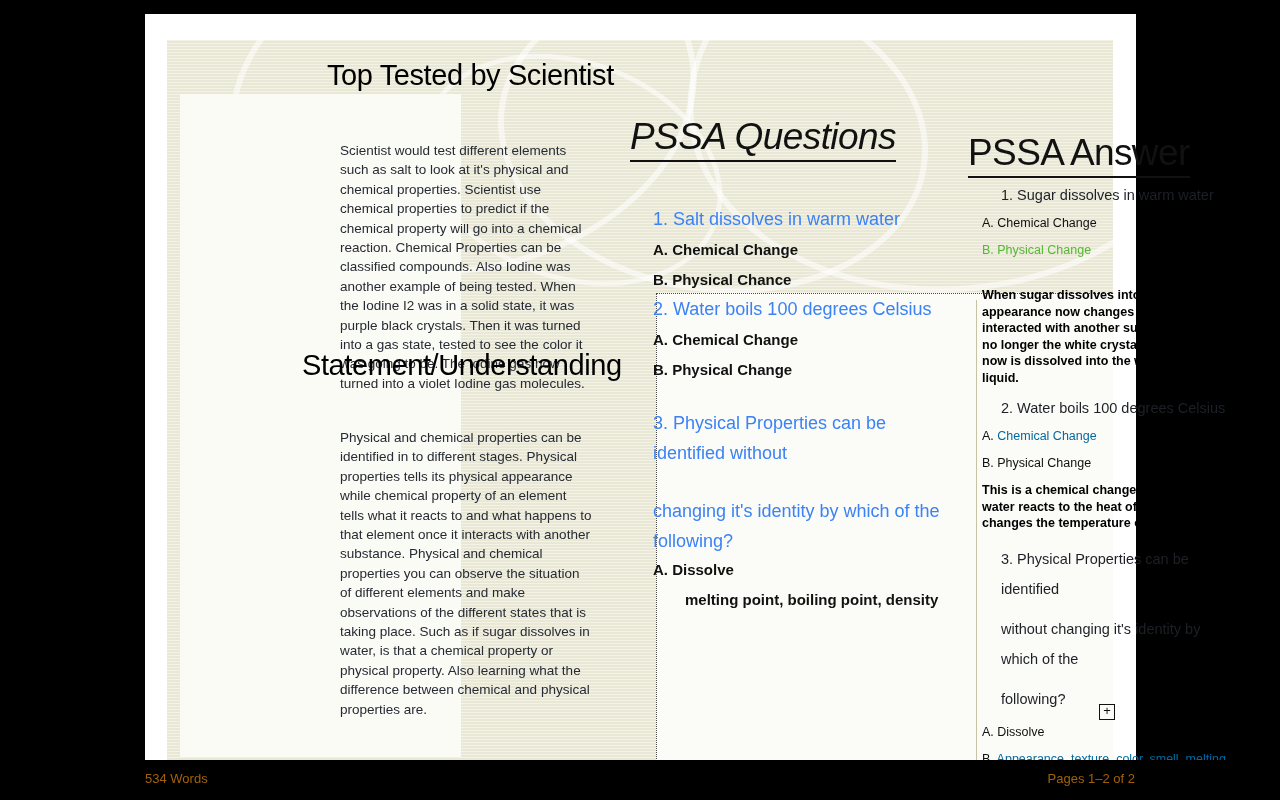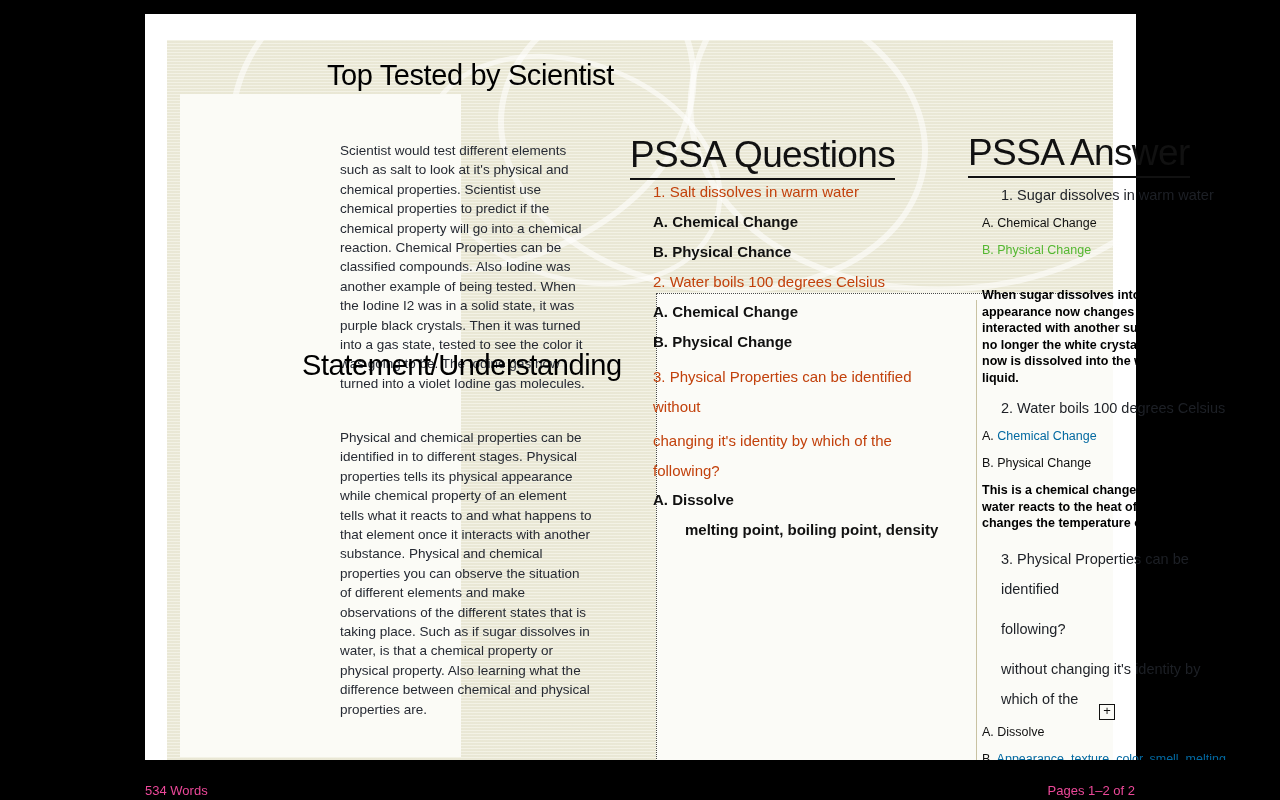--- a/index.html
+++ b/index.html
@@ -75,21 +75,21 @@
   .head-col {
     position: absolute;
     color: #111111;
     font-size: 37px;
     font-weight: 400;
     letter-spacing: -0.6px;
     white-space: nowrap;
     border-bottom: 2px solid #111111;
     padding-bottom: 2px;
   }
-  #h-questions { left: 485px; top: 120px; }
+  #h-questions { left: 485px; top: 102px; font-style: italic; }
   #h-answer    { left: 823px; top: 118px; }
 
   
   .para {
     position: absolute;
     color: #262a33;
     font-size: 13.5px;
     line-height: 19.4px;
     text-align: left;
     margin-top: 36px;
@@ -109,24 +109,25 @@
   .box-divider {
     position: absolute;
     left: 319px; top: 6px;
     width: 0; height: 470px;
     border-left: 1px solid #c9c2a2;
   }
 
   
   .q-col { position: absolute; left: 508px; top: 168px; width: 300px; }
   .q-num {
-    color: #c2410c;
-    font-size: 15px;
+    color: #3b82f6;
+    font-size: 18px;
     line-height: 19px;
     margin-bottom: 11px;
+    margin-top: 28px;
   }
   .q-num.spaced { line-height: 30px; margin-bottom: 4px; }
   .q-opt {
     color: #111111;
     font-size: 15px;
     font-weight: bold;
     line-height: 20px;
     margin-bottom: 10px;
   }
   .q-opt .cont { display: block; padding-left: 32px; }
@@ -181,23 +182,22 @@
   
   .statusbar {
     position: absolute;
     left: 0; bottom: 0;
     width: 1280px; height: 40px;
     background: #000000;
   }
   .status-left, .status-right {
     position: absolute;
     top: 11px;
-    color: #ec4899;
+    color: #a16207;
     font-size: 13px;
-    margin-top: 12px;
   }
   .status-left  { left: 145px; }
   .status-right { right: 145px; }
 </style>
 </head>
 <body>
 
 <div id="screen">
 
   <div class="viewport">
@@ -258,22 +258,22 @@
       <div class="a-q">2. Water boils 100 degrees Celsius</div>
       <div class="a-opt">
         <span class="lbl-black">A.</span>
         <span class="grn">Chemical Change</span>
       </div>
       <div class="a-opt">B. Physical Change</div>
 
       <div class="a-expl">This is a chemical change because the water reacts to the heat of the which changes the temperature of the water.</div>
 
       <div class="a-q loose">3. Physical Properties can be identified</div>
+      <div class="a-q loose">without changing it's identity by which of the</div>
       <div class="a-q loose">following?</div>
-      <div class="a-q loose">without changing it's identity by which of the</div>
 
       <div class="a-opt">A. Dissolve</div>
       <div class="a-opt">
         <span class="lbl-black">B.</span>
         <span class="grn">Appearance, texture, color, smell, melting point,</span>
         <span class="grn cont">boiling point, density</span>
       </div>
 
       <div class="a-expl">This is because Physical Properties include, appearance, texture, color, smell, melting point, boiling point,</div>
     </div>

